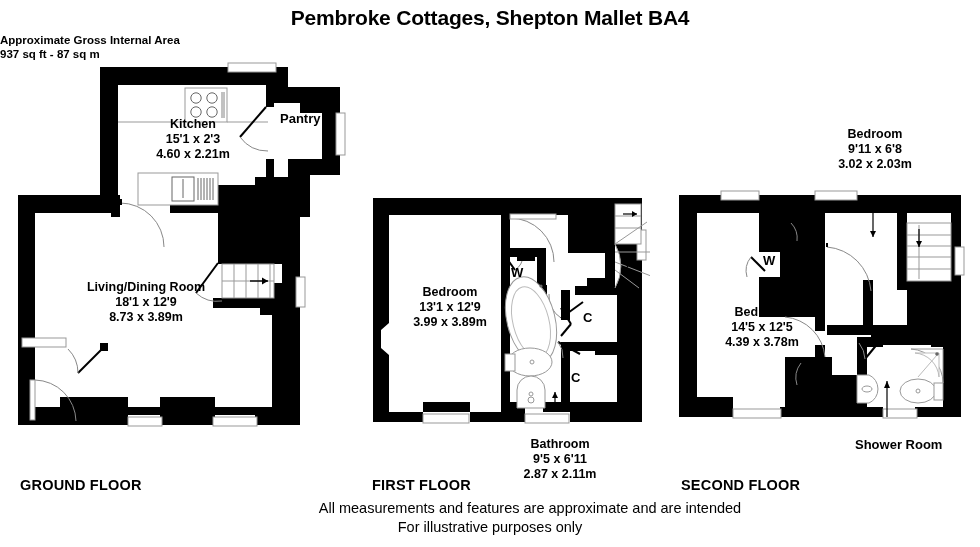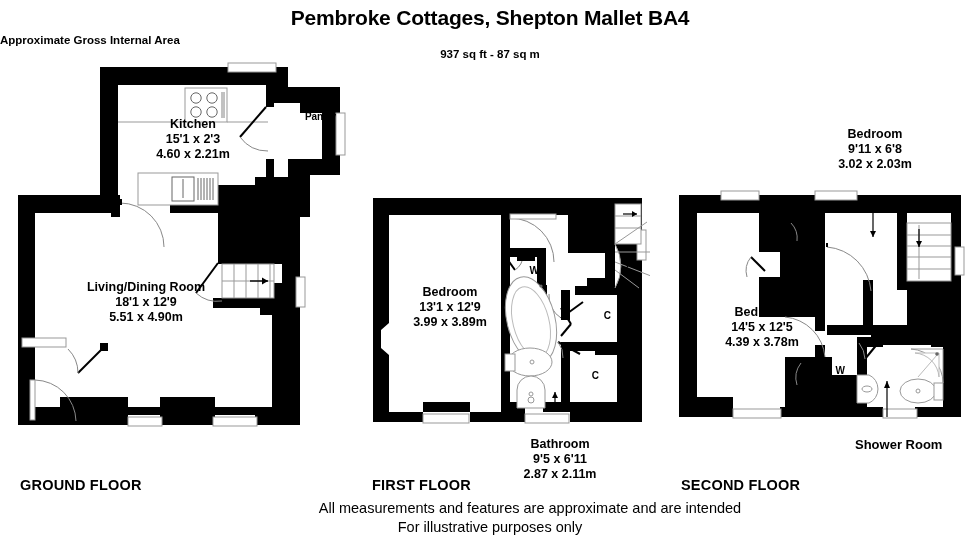--- a/index.html
+++ b/index.html
@@ -34,21 +34,21 @@
     position: absolute;
     left: 0; top: 34px;
     width: 980px;
     font-size: 11.5px;
     font-weight: bold;
   }
   .subtitle2 {
     position: absolute;
     left: 0; top: 48px;
     width: 980px;
-    text-align: center;
+    text-align: left;
     font-size: 11.5px;
     font-weight: bold;
   }
   .floor-label {
     position: absolute;
     font-size: 14.5px;
     font-weight: bold;
     letter-spacing: 0.2px;
   }
   #lbl-ground { left: 20px; top: 477px; }
@@ -80,23 +80,23 @@
     font-weight: bold;
     line-height: 15px;
     white-space: nowrap;
     pointer-events: none;
   }
   .roomtext .l1 { display: block; }
   .roomtext .l2 { display: block; }
   .roomtext .l3 { display: block; }
   .tag {
     position: absolute;
-    font-size: 10px;
+    font-size: 13px;
     font-weight: bold;
-    text-align: right;
+    text-align: left;
     white-space: nowrap;
   }
   svg { display: block; }
 </style>
 </head>
 <body>
 
 <div id="root">
 
   <div class="title">Pembroke Cottages, Shepton Mallet BA4</div>
@@ -279,21 +279,21 @@
 
     <div class="roomtext" style="left:128px; top:62px; width:130px;">
       <span class="l1">Kitchen</span>
       <span class="l2">15'1 x 2'3</span>
       <span class="l3">4.60 x 2.21m</span>
     </div>
 
     <div class="roomtext" style="left:56px; top:225px; width:180px;">
       <span class="l1">Living/Dining Room</span>
       <span class="l2">18'1 x 12'9</span>
-      <span class="l3">5.51 x 4.90m</span>
+      <span class="l3">8.73 x 3.89m</span>
     </div>
 
     <div class="tag" style="left:280px; top:56px; width:56px;">Pantry</div>
   </div>
 
   <div class="plan" style="left:365px; top:190px; width:285px; height:250px;">
     <svg width="285" height="250" viewBox="0 0 285 250">
       <g>
 
         <path fill="#000000" d="

